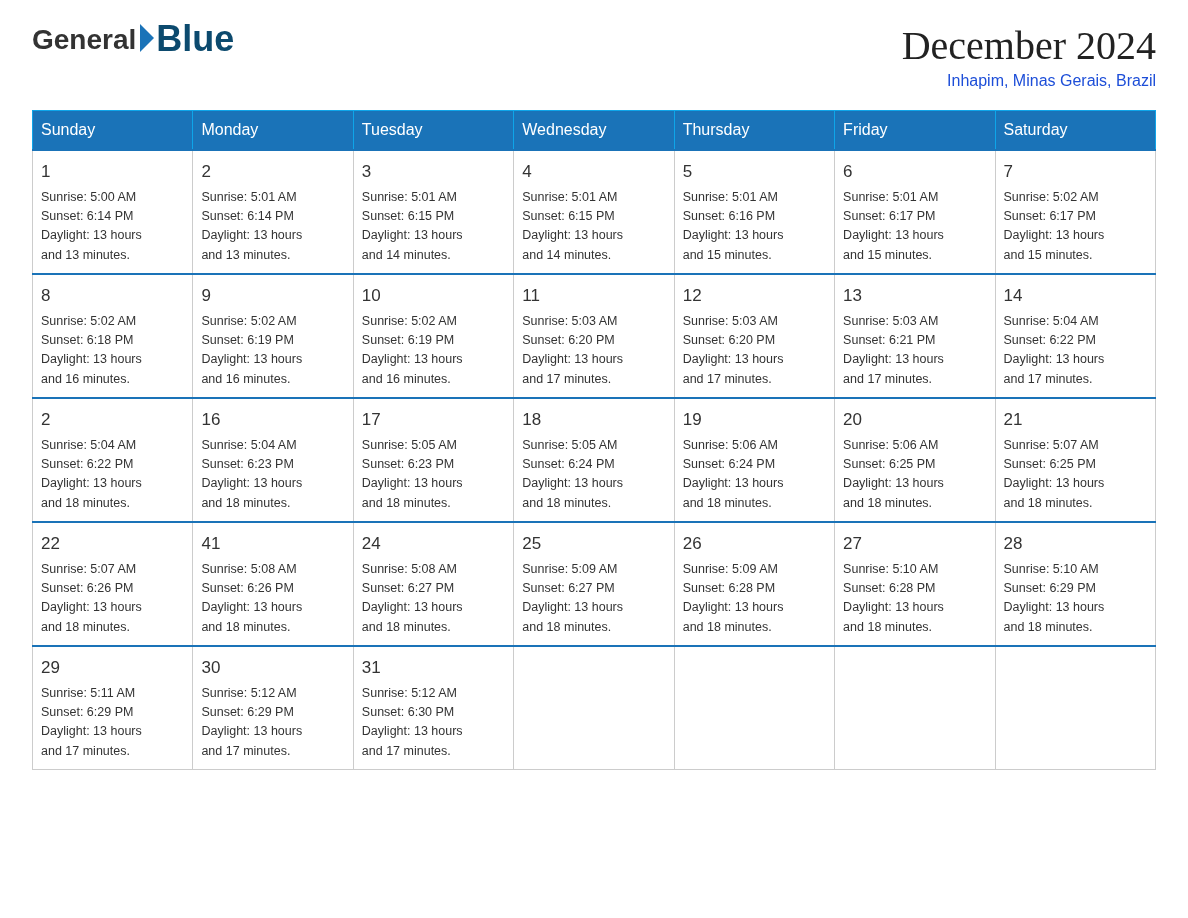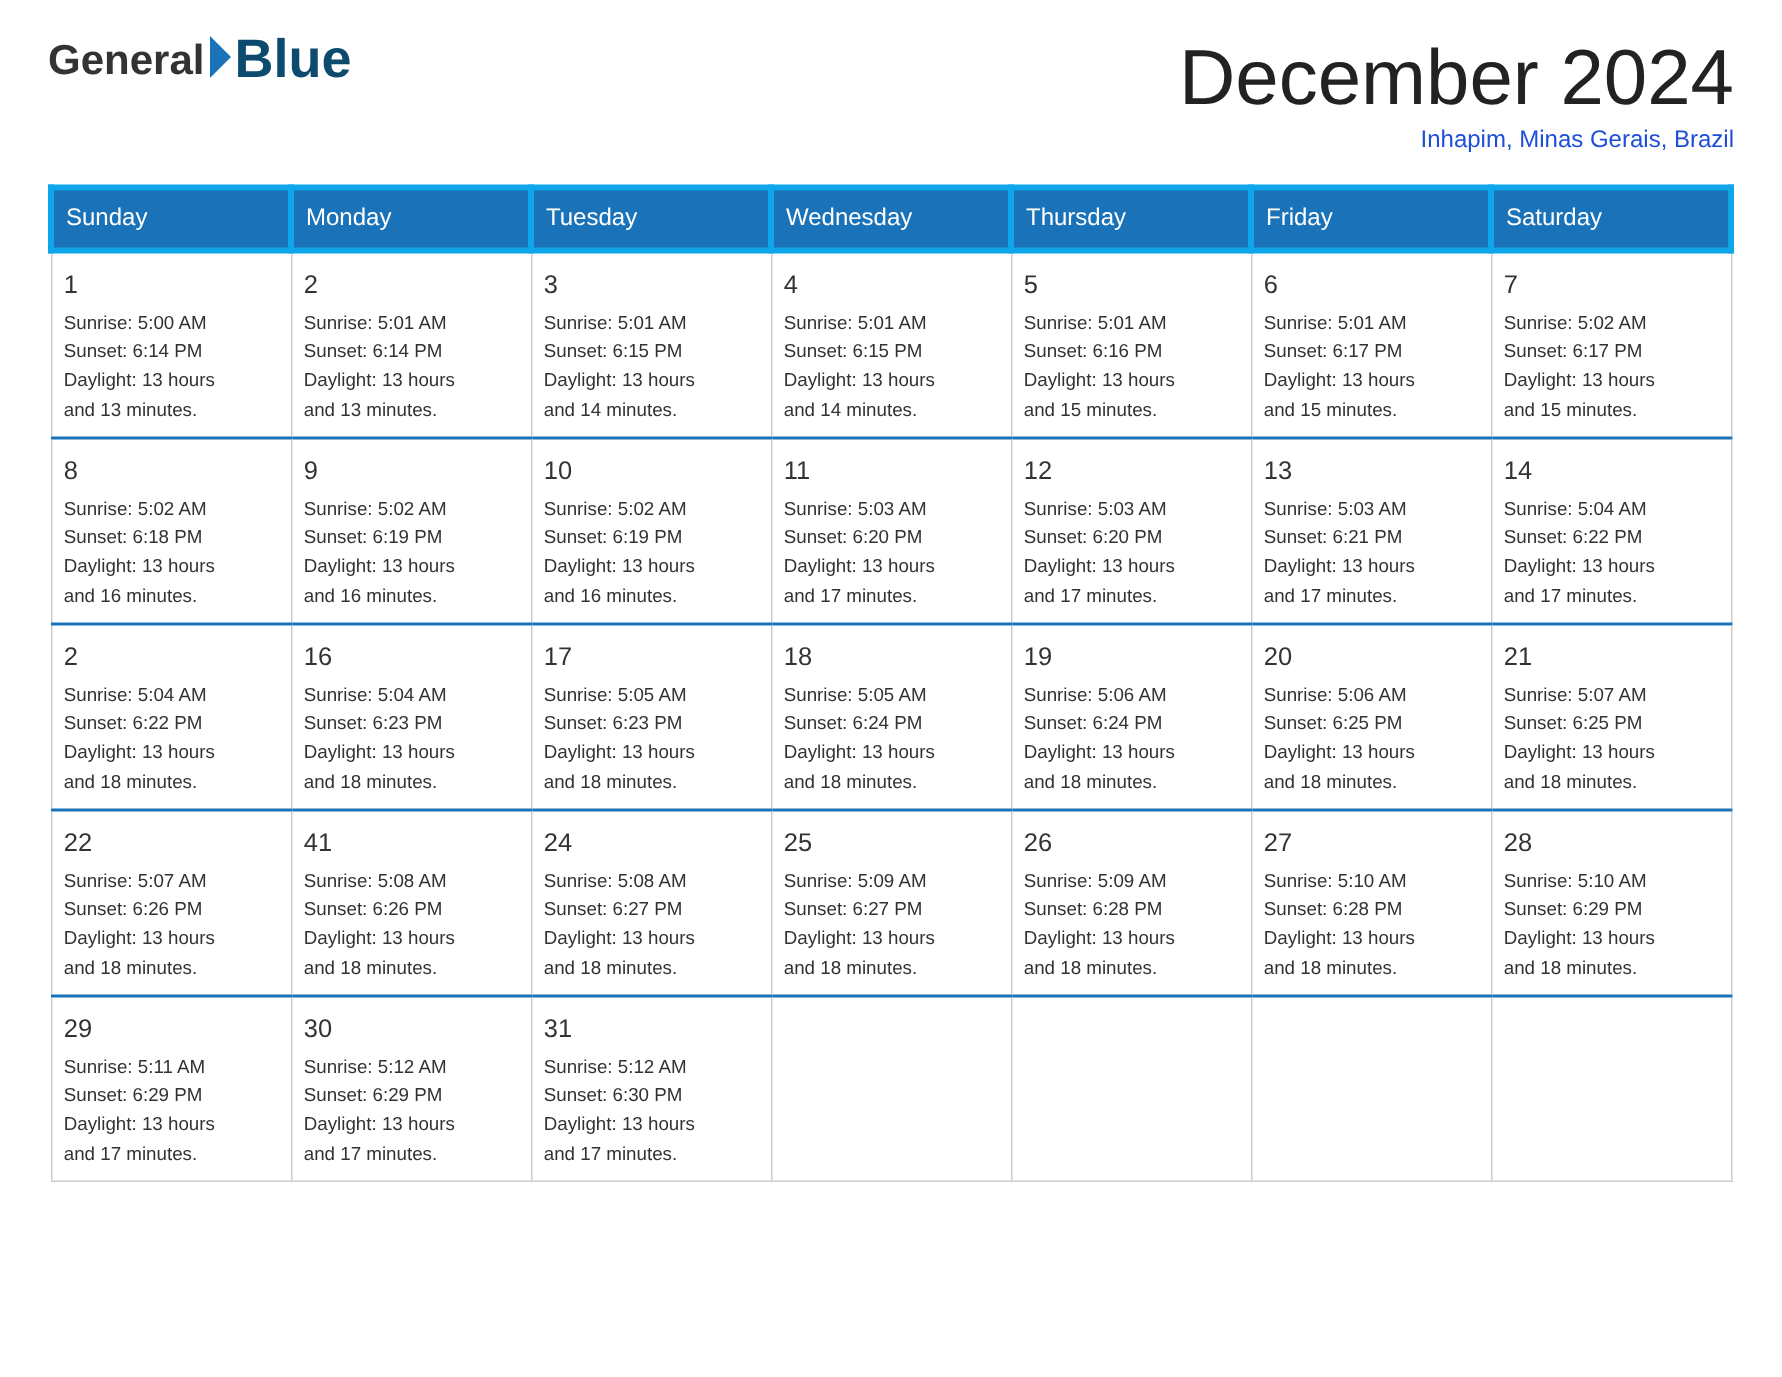--- a/index.html
+++ b/index.html
@@ -43,43 +43,44 @@
       font-size: 36px;
       font-weight: bold;
       color: #0c4a6e;
       margin-top: -6px;
       margin-left: 2px;
     }
     .title-block {
       text-align: right;
     }
     .month-title {
-      font-size: 52px;
+      font-size: 40px;
       font-weight: normal;
       color: #222;
       line-height: 1.1;
+      font-family: Liberation Serif, serif;
     }
     .location-title {
       font-size: 16px;
       color: #1d4ed8;
       margin-top: 4px;
     }
     table {
       width: 100%;
       border-collapse: collapse;
       table-layout: fixed;
     }
     thead tr th {
       background-color: #1a73b8;
       color: #fff;
       font-size: 16px;
       font-weight: normal;
       padding: 10px 8px;
       text-align: left;
-      border: 4px solid #0ea5e9;
+      border: 1px solid #0ea5e9;
     }
     tbody tr td {
       vertical-align: top;
       padding: 8px;
       font-size: 13px;
       color: #333;
       border: 1px solid #ccc;
       border-top: 2px solid #1a73b8;
       line-height: 1.5;
       height: 110px;

